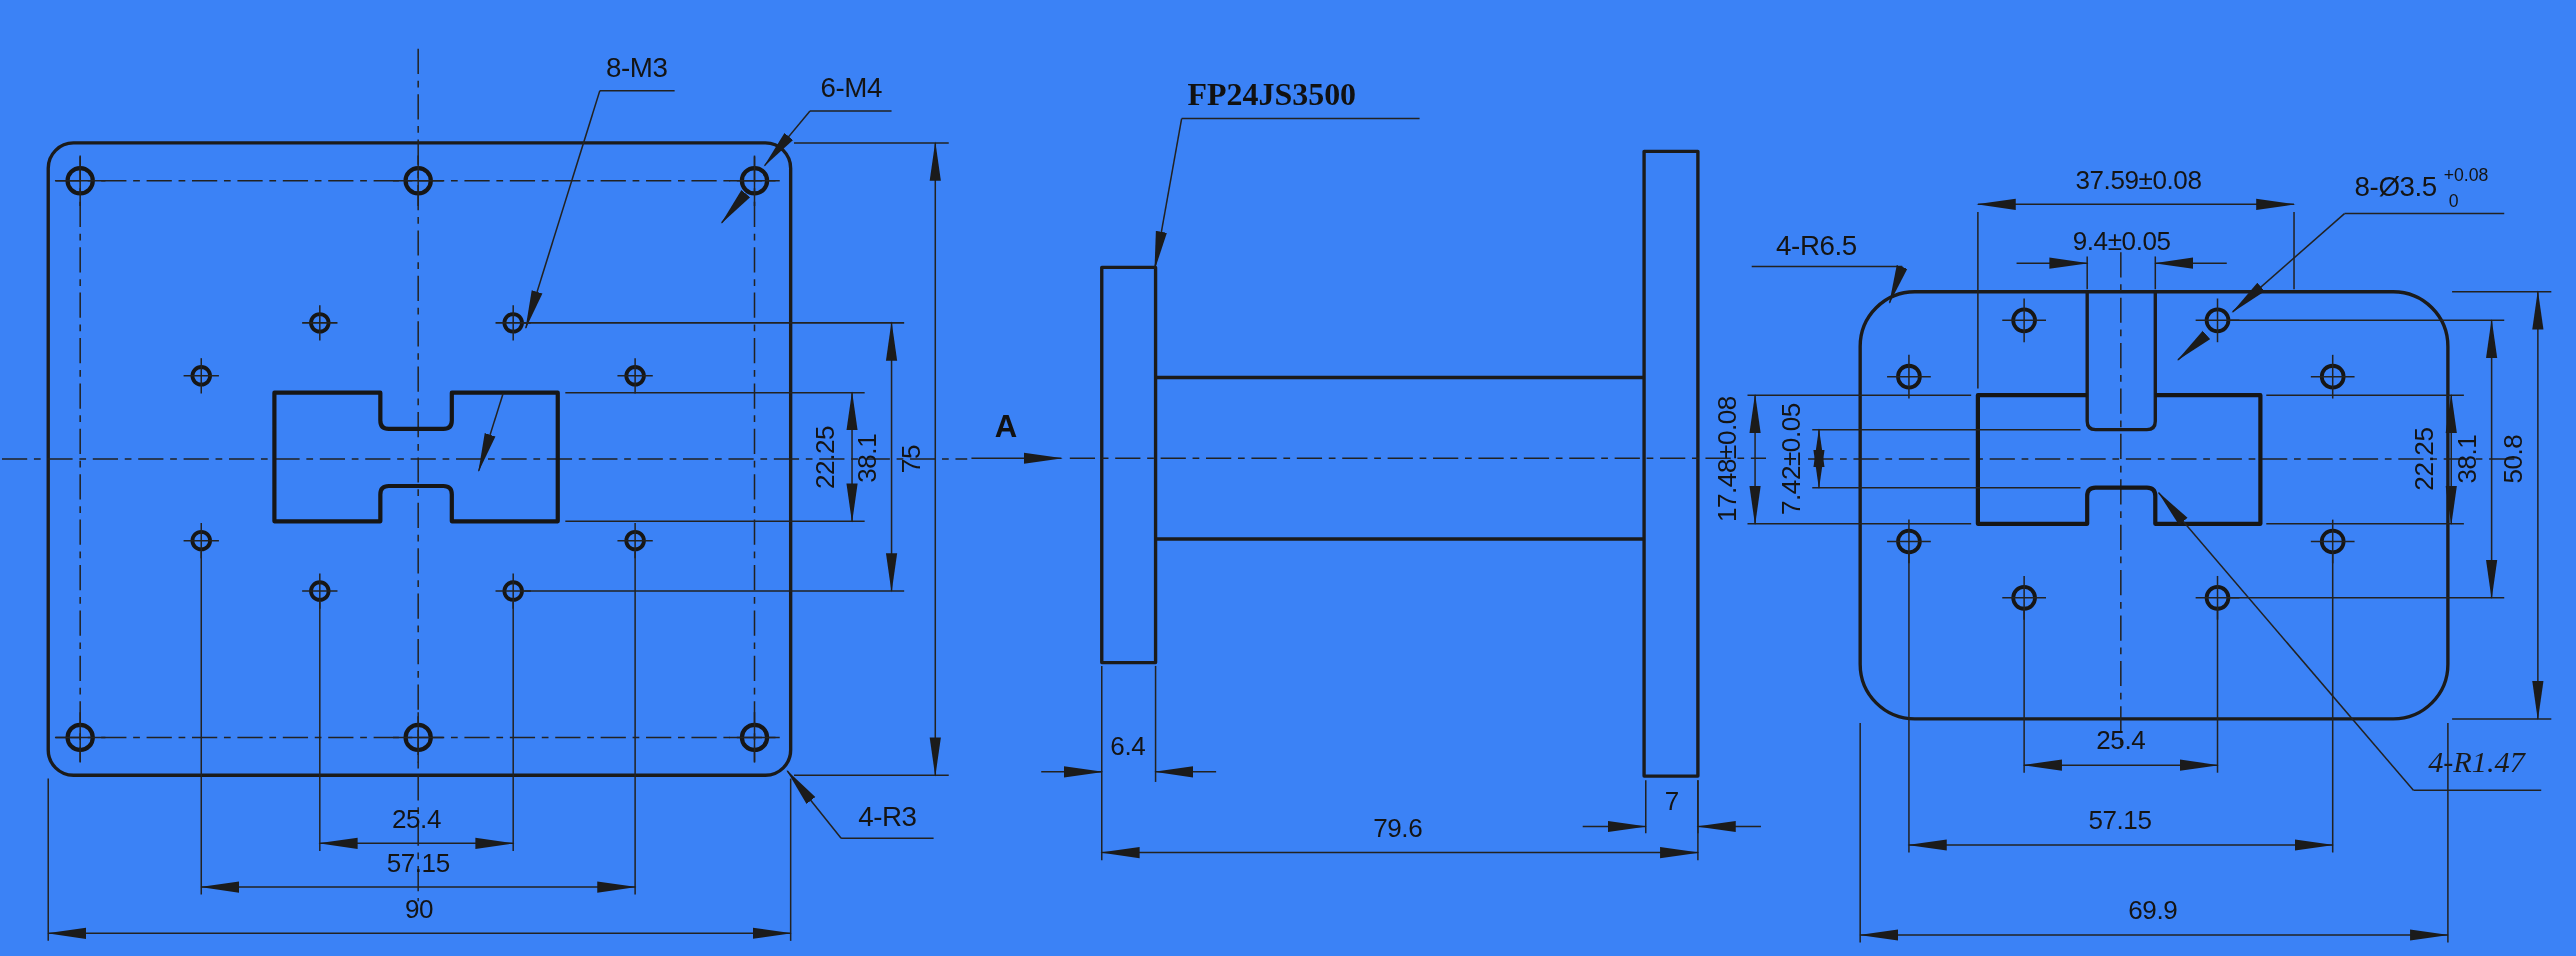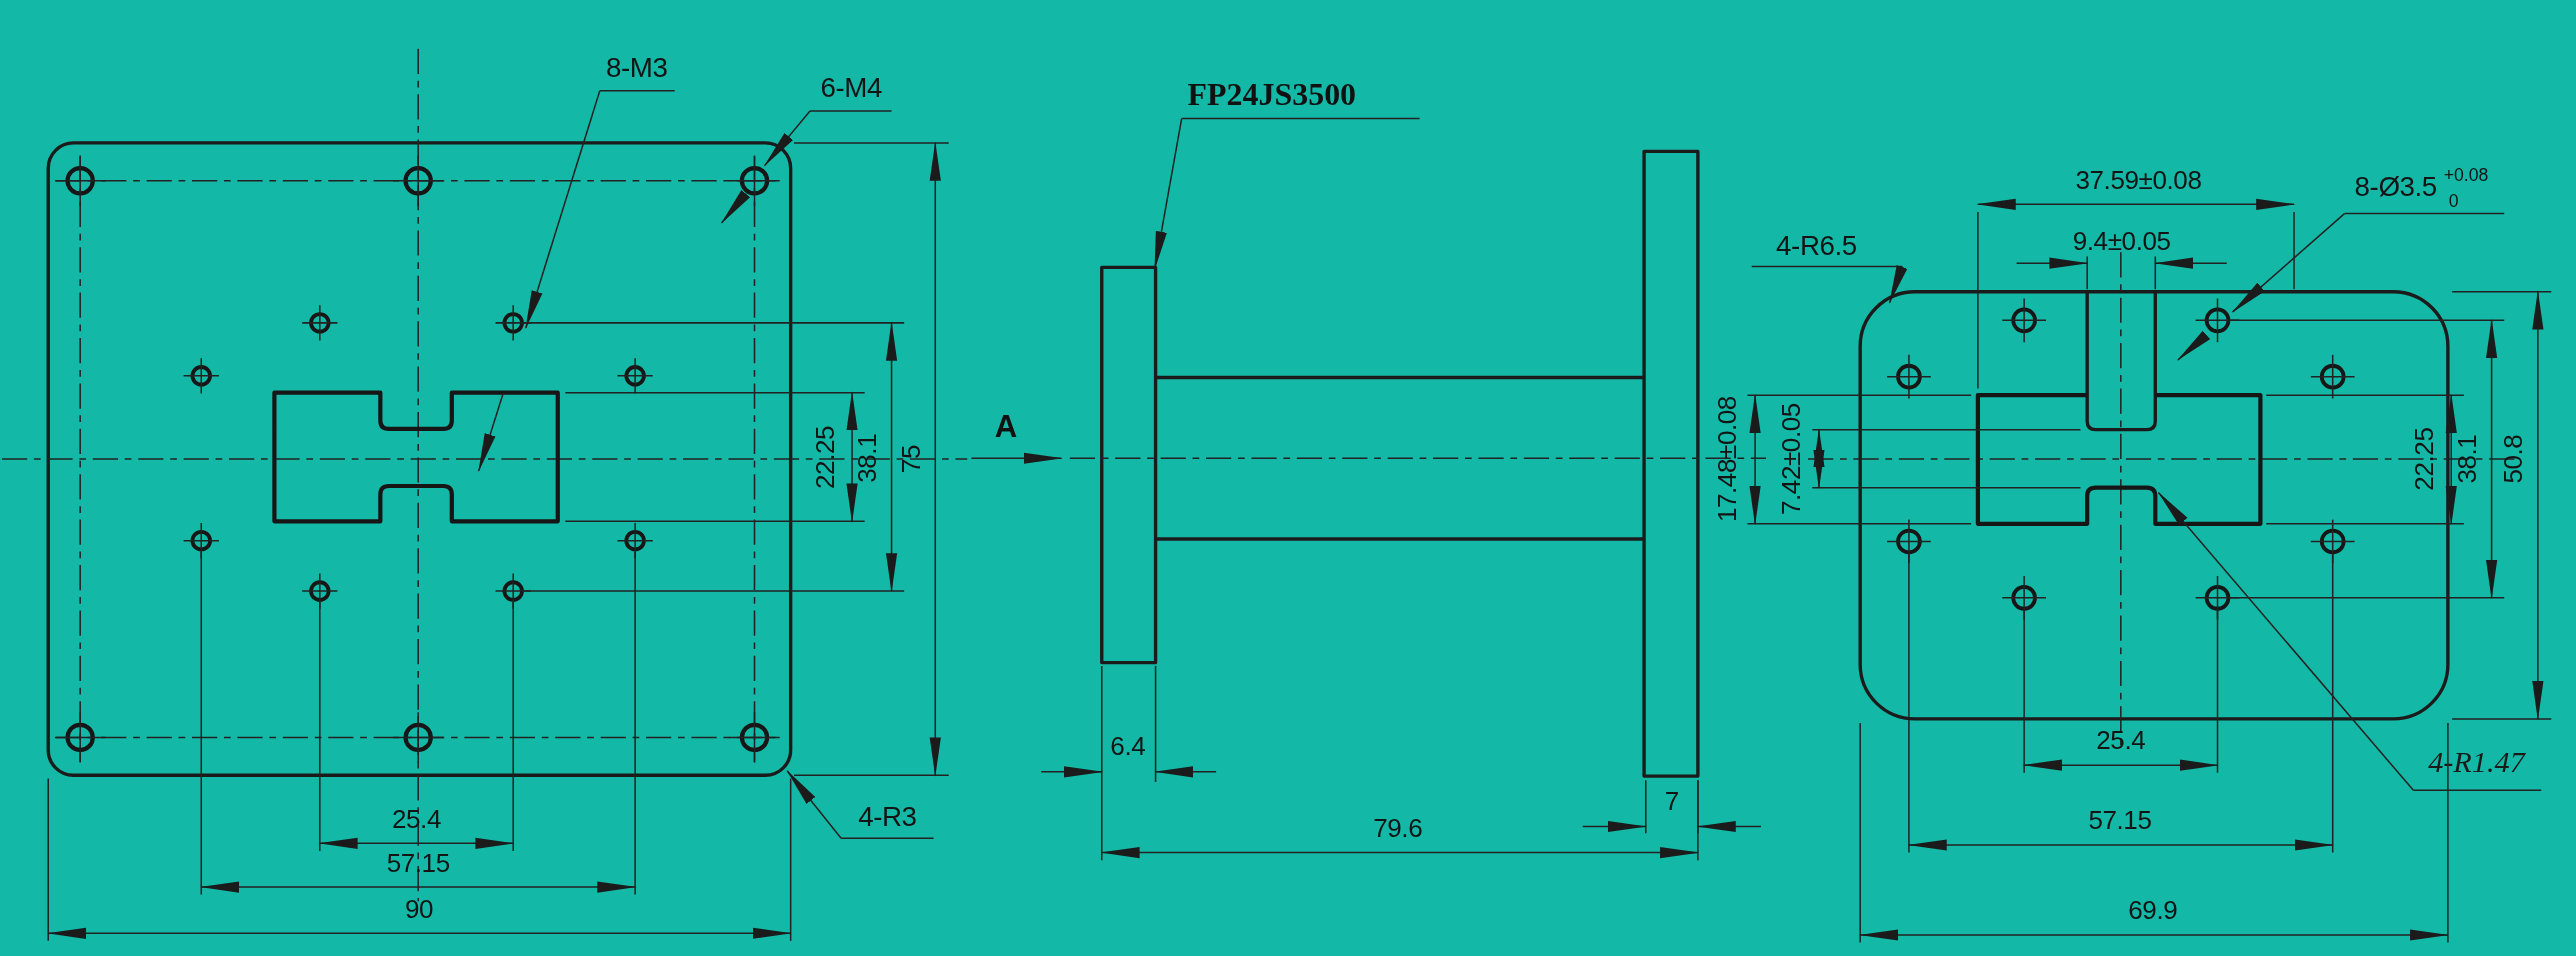--- a/index.html
+++ b/index.html
@@ -1,16 +1,16 @@
 <!DOCTYPE html>
 <html style="font-size:13.5px"><head>
 <meta charset="utf-8">
 <style>
   html,body{margin:0;padding:0;background:#e8e8e8;}
-  .sheet{position:relative;width:2576px;height:956px;background:#14b8a6;overflow:hidden;
+  .sheet{position:relative;width:2576px;height:956px;background:#3b82f6;overflow:hidden;
          font-family:"Liberation Sans", sans-serif;}
   svg{display:block}
   .outline{stroke:#1b1b1b;stroke-width:4;fill:none;stroke-linejoin:round;}
   .bold-outline{stroke:#161616;stroke-width:5;fill:none;stroke-linejoin:round;}
   .thin{stroke:#222;stroke-width:1.8;fill:none;}
   .centerline{stroke:#222;stroke-width:1.8;fill:none;stroke-dasharray:30 8 8 8;}
   .holering{stroke:#161616;fill:none;}
   .dimtext{font-family:"Liberation Sans", sans-serif;font-size:31px;fill:#141414;letter-spacing:-0.5px;}
   .labeltext{font-family:"Liberation Sans", sans-serif;font-size:33px;fill:#141414;letter-spacing:-0.5px;}
   .smalltol{font-family:"Liberation Sans", sans-serif;font-size:21px;fill:#141414;}

